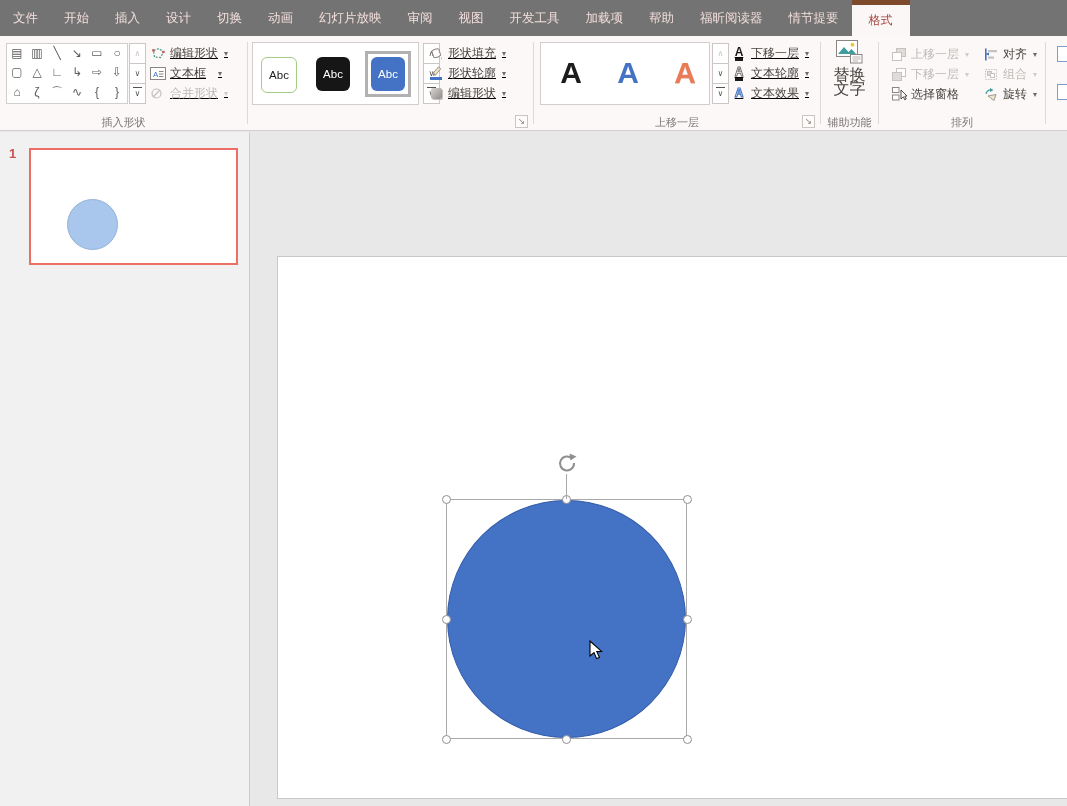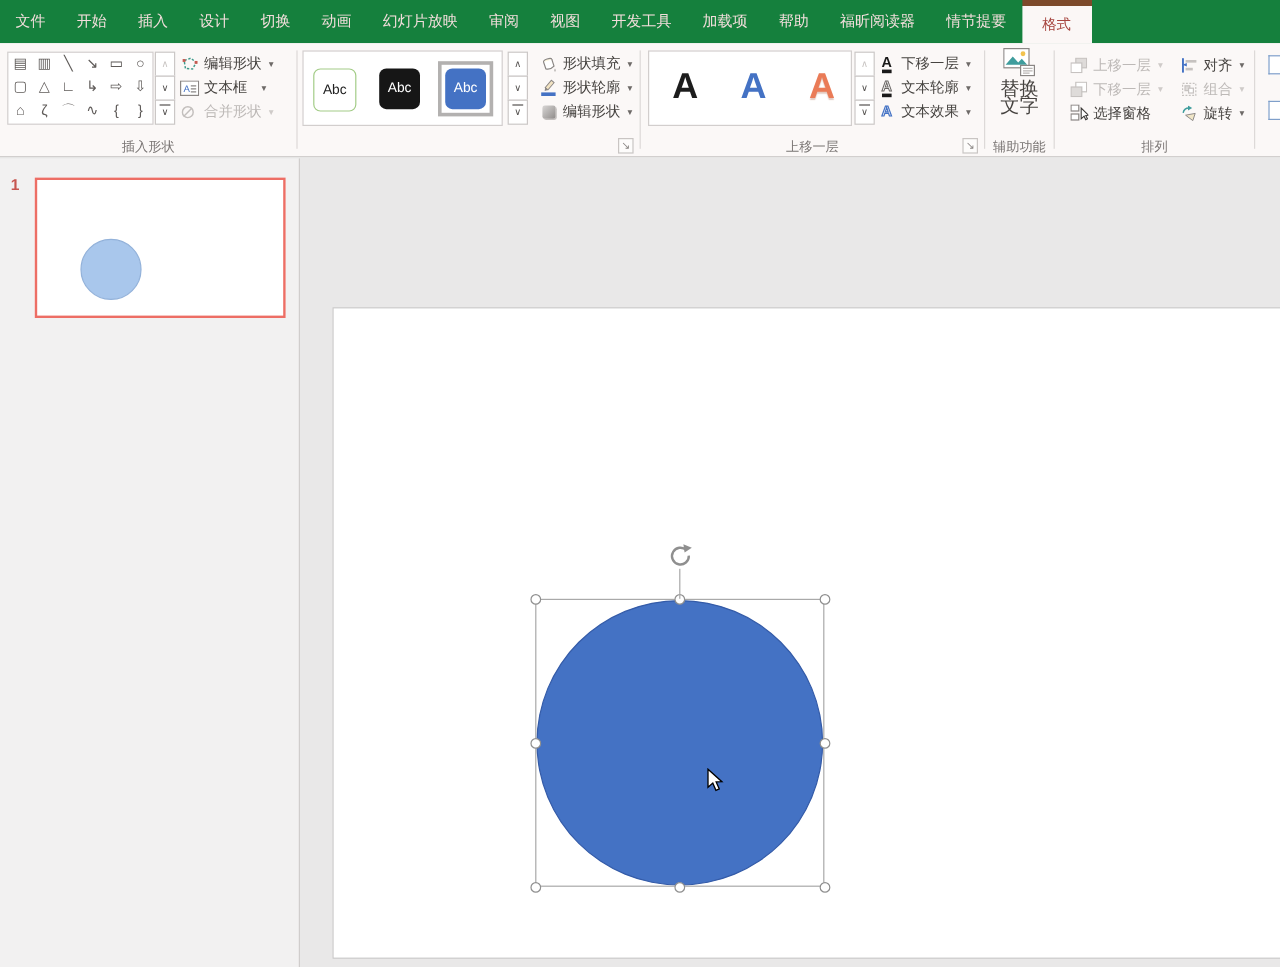--- a/index.html
+++ b/index.html
@@ -4,21 +4,21 @@
 <style>
   html,body{margin:0;padding:0;}
   body{
     width:1067px;height:806px;overflow:hidden;
     font-family:"Liberation Sans","DejaVu Sans",sans-serif;
     -webkit-font-smoothing:antialiased;
   }
   .app{position:relative;width:1067px;height:806px;background:#e9e8e8;}
 
   
-  .menubar{position:absolute;top:0;left:0;width:1067px;height:36px;background:#15803d;display:flex;align-items:stretch;}
+  .menubar{position:absolute;top:0;left:0;width:1067px;height:36px;background:#737373;display:flex;align-items:stretch;}
   .mtab{padding:0 13px;line-height:36px;font-size:12.5px;color:#f3dedc;white-space:nowrap;cursor:default;}
   .mtab-active{display:flex;flex-direction:column;}
   .mtab-active .ctx-strip{height:5px;background:#7d4a2b;}
   .mtab-active .mtab-label{flex:1;background:#fbf7f6;color:#a6443e;line-height:31px;padding:0 17px;font-size:12px;}
   .tellme{display:flex;align-items:center;gap:7px;margin-left:14px;color:#f8e9e7;font-size:12.5px;white-space:nowrap;}
 
   
   .ribbon{position:absolute;top:36px;left:0;width:1067px;height:95px;background:#fbf8f7;border-bottom:1px solid #d2cfce;box-sizing:border-box;overflow:hidden;}
   .rgroup{position:absolute;top:0;height:94px;}
   .glabel{position:absolute;top:79px;left:0;width:100%;text-align:center;font-size:11px;color:#7a7574;white-space:nowrap;}
@@ -31,21 +31,21 @@
   .icon16{width:16px;height:16px;display:inline-flex;align-items:center;justify-content:center;flex:none;}
 
   
   .shgal{position:absolute;left:6px;top:7px;width:122px;height:61px;background:#fff;border:1px solid #d2cecd;box-sizing:border-box;display:grid;grid-template-columns:repeat(6,1fr);}
   .sh{display:flex;align-items:center;justify-content:center;font-size:12px;color:#5f5b59;cursor:default;}
   .scol{position:absolute;top:7px;width:17px;height:61px;display:flex;flex-direction:column;}
   .sbtn{flex:1;background:#fff;border:1px solid #cbc7c6;margin-top:-1px;display:flex;align-items:center;justify-content:center;font-size:8px;color:#555250;position:relative;}
   .sbtn:first-child{margin-top:0;}
   .sbtn.disabled{color:#c8c4c2;}
   .sbtn .bar{position:absolute;top:3px;left:3px;right:3px;height:1px;background:#555250;}
-  .btncol{position:absolute;top:7px;display:flex;flex-direction:column;}
+  .btncol{position:absolute;top:7px;display:flex;flex-direction:column;text-decoration:underline;}
 
   
   .stygal{position:absolute;left:4px;top:6px;width:167px;height:63px;background:#fff;border:1px solid #d2cecd;box-sizing:border-box;padding-left:24px;}
   .preset{position:absolute;top:14px;width:34px;height:34px;border-radius:6px;display:flex;align-items:center;justify-content:center;font-size:11.5px;}
   .preset.p-green{left:8px;background:#fff;border:1.2px solid #a3cc87;color:#222;}
   .preset.p-black{left:63px;background:#161616;color:#fff;}
   .preset.p-blue{left:118px;background:#4472c4;color:#fff;}
   .sel-outline{position:absolute;left:112px;top:8px;width:46px;height:46px;border:3px solid #b3b1b0;box-sizing:border-box;}
 
   
@@ -200,21 +200,21 @@
             <span>∧</span>
           </div>
         <div class="sbtn">
             <span>∨</span>
           </div>
         <div class="sbtn">
             <span class="bar"></span>
             <span>∨</span>
           </div>
       </div>
-      <div class="btncol" style="left:201px;width:88px;">
+      <div class="btncol" style="left:180px;width:88px;">
         <div class="rowbtn">
           <span class="icon16">
             <svg width="15" height="15" viewBox="0 0 15 15">
                 <g transform="rotate(-18 7 8)">
                   <ellipse cx="7.5" cy="4.6" rx="3.6" ry="1.5" fill="#fdf6df" stroke="#8a8684"></ellipse>
                   <path d="M3.9 4.6 L3.9 10.5 Q7.5 12.6 11.1 10.5 L11.1 4.6" fill="#fff" stroke="#8a8684"></path>
                 </g>
                 <path d="M12.5 11 q1.4 2 0 2.8 q-1.4 -0.8 0 -2.8" fill="#b9b5b3"></path>
               </svg>
           </span>

